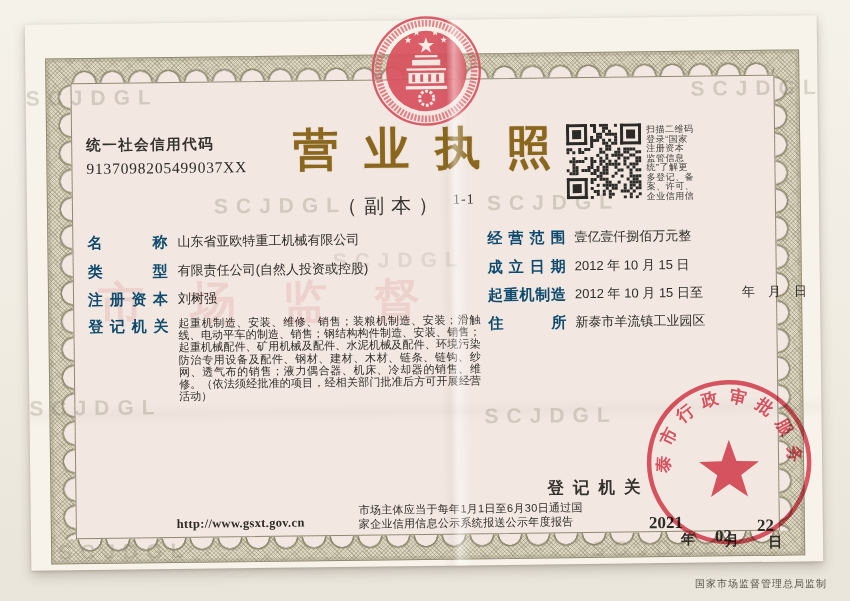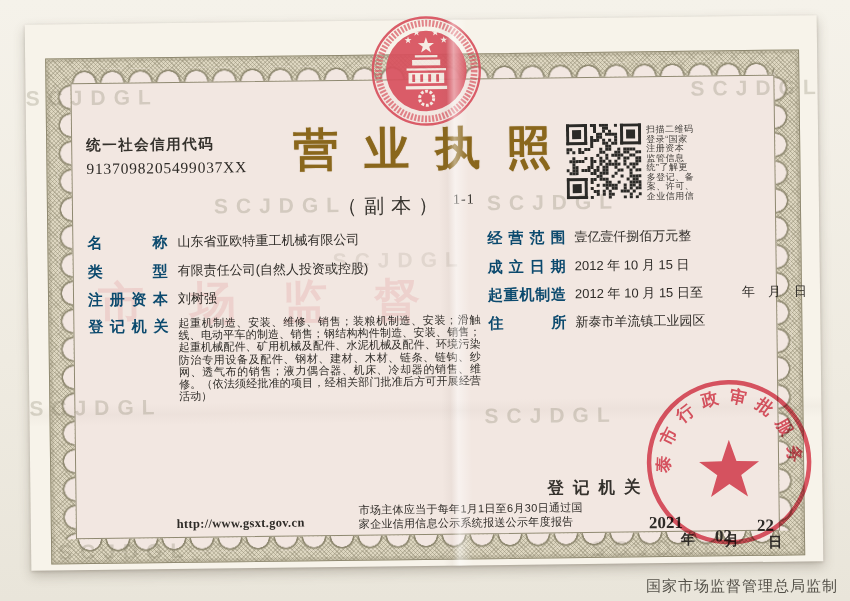--- a/index.html
+++ b/index.html
@@ -86,21 +86,21 @@
         font-weight:bold; font-size:12.5px; color:#2e2b27; letter-spacing:.3px; }
   .note { position:absolute; left:328px; top:483px; font-size:11px; line-height:13.5px;
         color:#2f2c28; white-space:nowrap; letter-spacing:.3px; }
 
   .fold-v { position:absolute; left:412px; top:0; bottom:0; width:30px; pointer-events:none;
         background:linear-gradient(90deg, rgba(0,0,0,0) 0%, rgba(110,90,80,.05) 30%, rgba(255,255,255,.45) 55%, rgba(0,0,0,0) 100%); }
   .fold-h { position:absolute; left:0; right:0; top:380px; height:22px; pointer-events:none;
         background:linear-gradient(180deg, rgba(0,0,0,0), rgba(110,90,80,.04), rgba(0,0,0,0)); }
 
   .footer-left { position:absolute; left:30px; top:577px; font-size:12.5px; color:#55524a; letter-spacing:1px; }
-  .footer-right { position:absolute; right:12px; top:577px; font-size:15px; color:#55524a; letter-spacing:1px; }
+  .footer-right { position:absolute; right:23px; top:577px; font-size:10px; color:#55524a; letter-spacing:1px; }
 </style>
 </head>
 <body>
 
 <div class="page">
 
   <div class="sheet">
 
     <div class="band">
       <div class="inner"></div>

